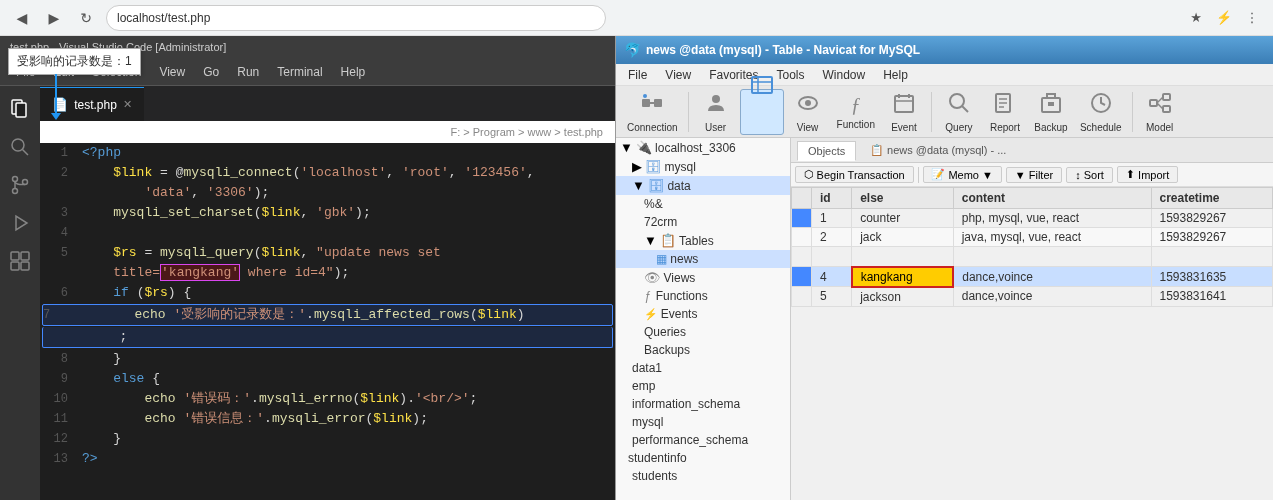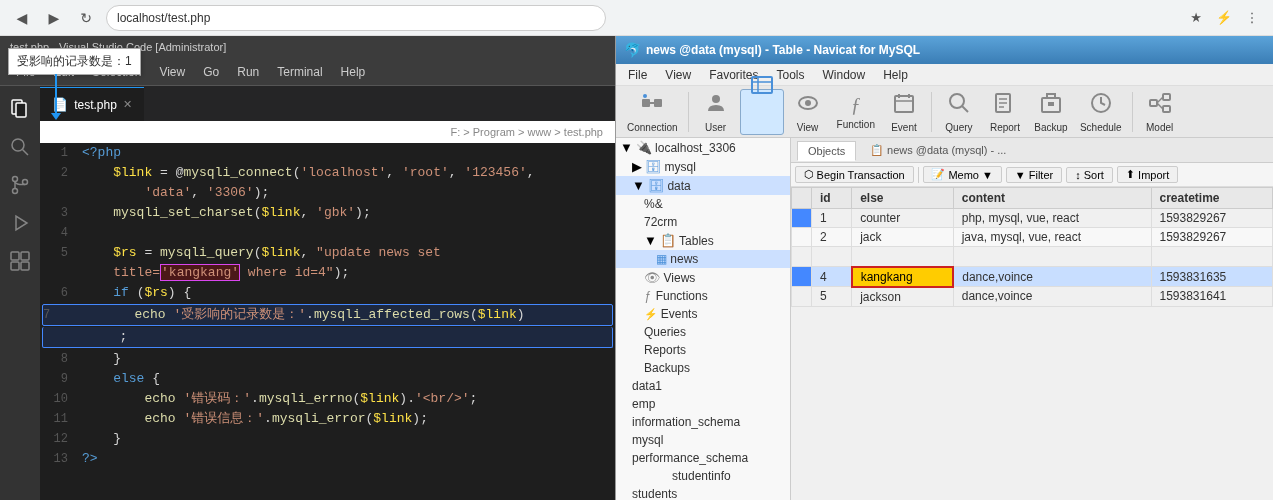--- a/index.html
+++ b/index.html
@@ -783,23 +783,20 @@
 
         <div class="tree-item" style="padding-left:28px;">
           <span class="tree-icon" style="color:#888; font-size:11px;">⚡</span>
           <span class="tree-label">Events</span>
         </div>
 
         <div class="tree-item" style="padding-left:28px;">
           <span class="tree-label">Queries</span>
         </div>
 
-        <div class="tree-item" style="padding-left:28px;">
-          <span class="tree-label">Reports</span>
-        </div>
 
         <div class="tree-item" style="padding-left:28px;">
           <span class="tree-label">Backups</span>
         </div>
 
         <div class="tree-item" style="padding-left:16px;">
           <span class="tree-label">data1</span>
         </div>
 
         <div class="tree-item" style="padding-left:16px;">
@@ -811,21 +808,21 @@
         </div>
 
         <div class="tree-item" style="padding-left:16px;">
           <span class="tree-label">mysql</span>
         </div>
 
         <div class="tree-item" style="padding-left:16px;">
           <span class="tree-label">performance_schema</span>
         </div>
 
-        <div class="tree-item" style="padding-left:12px;margin-left:44px;">
+        <div class="tree-item" style="padding-left:12px;">
           <span class="tree-label">studentinfo</span>
         </div>
 
         <div class="tree-item" style="padding-left:16px;">
           <span class="tree-label">students</span>
         </div>
 
       </div>
 
       <div class="right-content">

